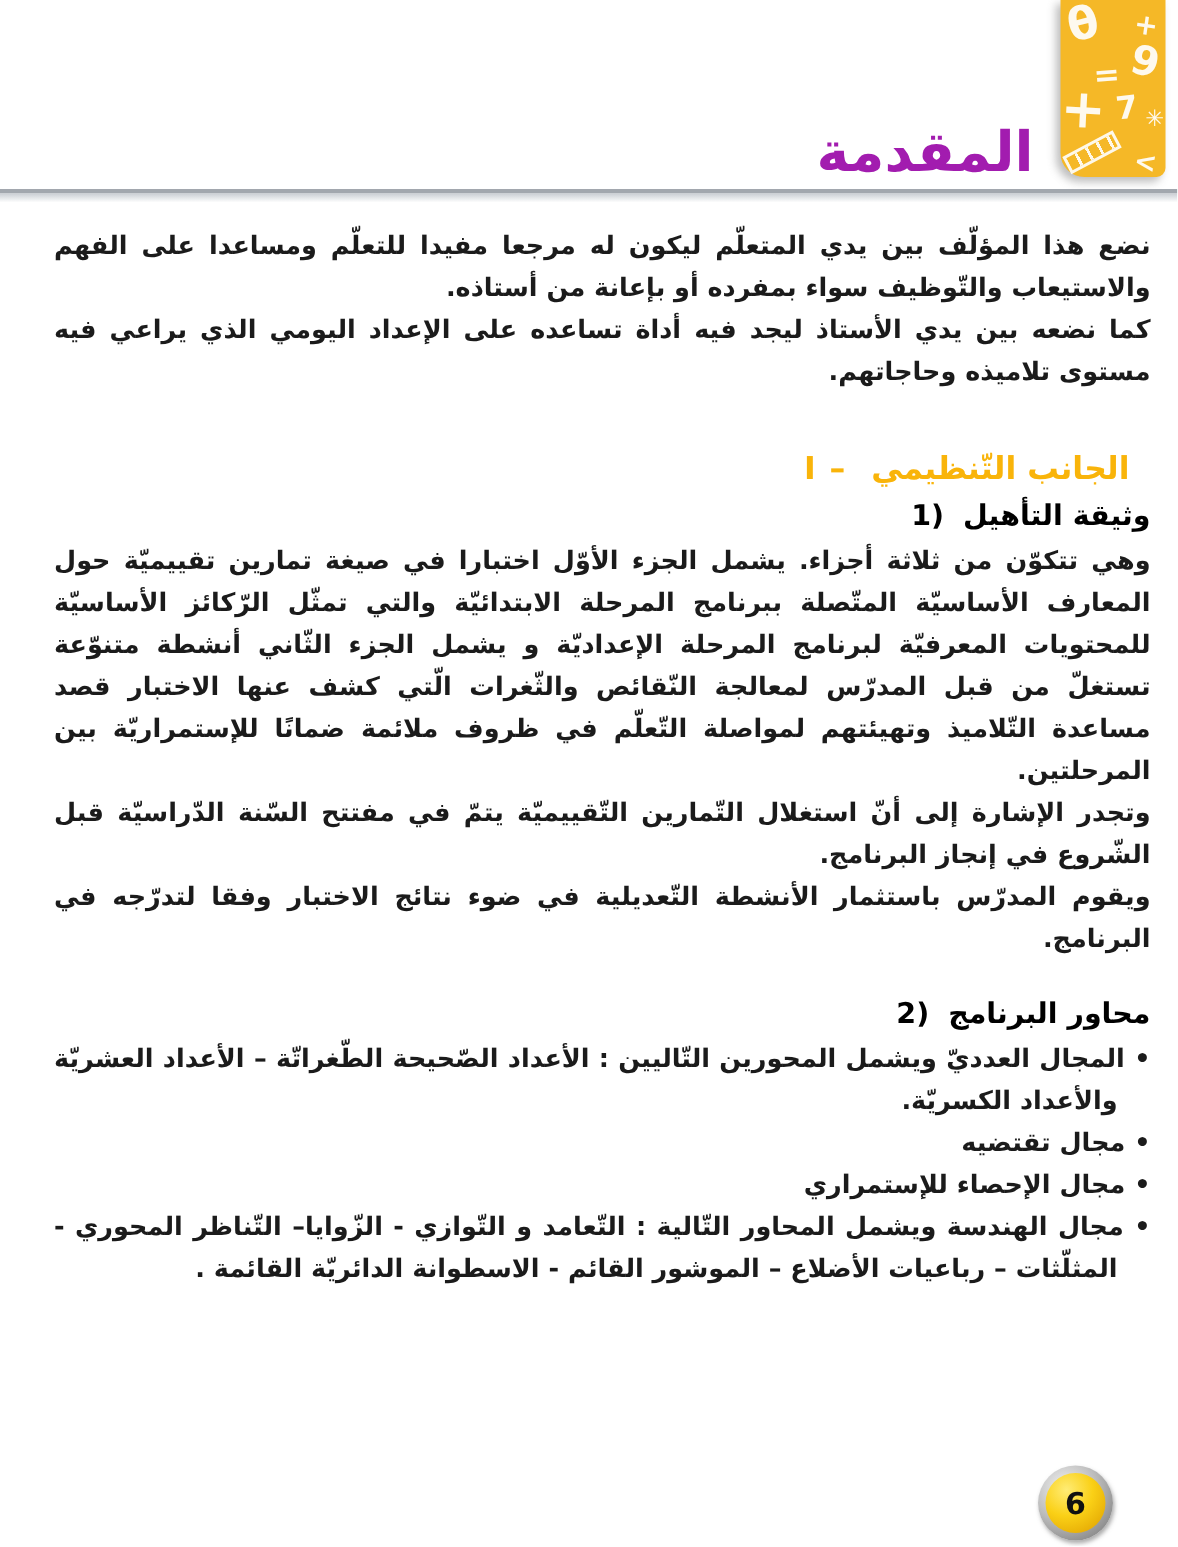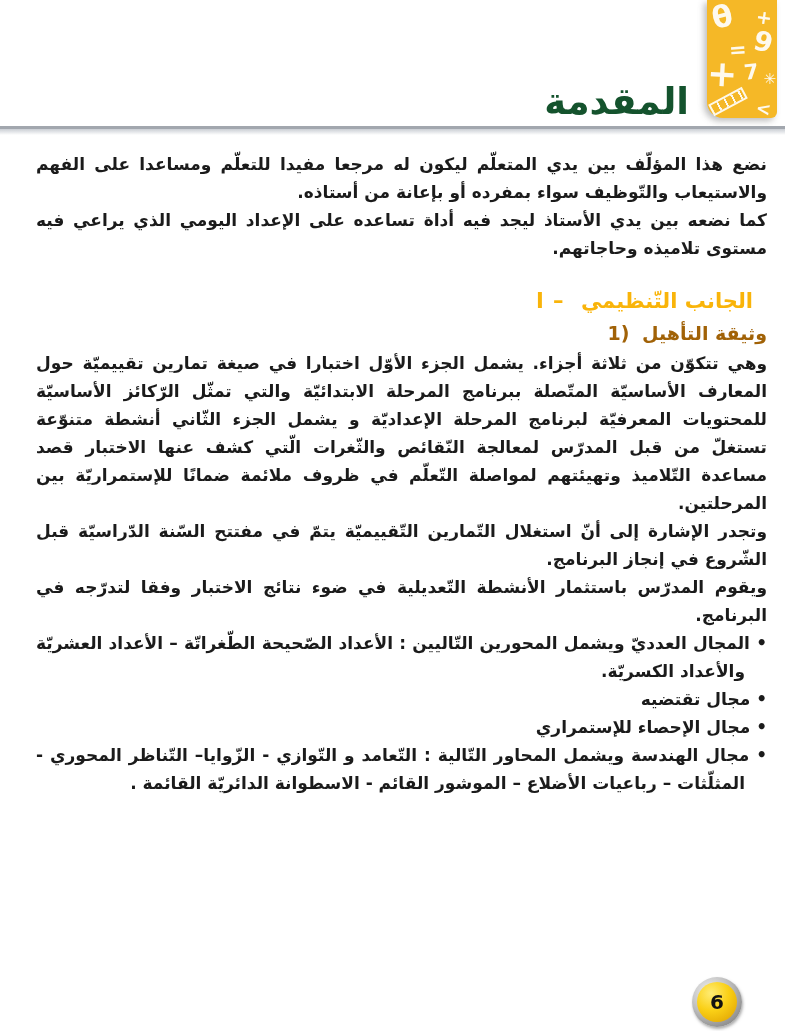--- a/index.html
+++ b/index.html
@@ -23,41 +23,41 @@
   .g-ast{right:1px;top:72px;font-size:15px;}
   .g-angle{right:6px;bottom:0px;font-size:18px;transform:rotate(10deg);}
   .ruler{
     position:absolute;left:2px;bottom:10px;width:34px;height:9px;
     border:2px solid #ffffff;transform:rotate(-28deg);opacity:.9;
     background:repeating-linear-gradient(90deg,transparent 0 6px,#ffffff 6px 8px);
   }
   
   .page-title{
     position:absolute;top:80px;right:96px;
-    font-size:37px;font-weight:bold;color:#14532d;letter-spacing:2px;
+    font-size:37px;font-weight:bold;color:#a21caf;letter-spacing:2px;
   }
   
   .divider{position:absolute;top:126px;left:0;width:785px;height:3px;background:#a2a7ae;}
   .divider-shadow{position:absolute;top:129px;left:0;width:785px;height:6px;
     background:linear-gradient(#caced4,rgba(255,255,255,0));}
   
   .body{
     position:absolute;top:150px;left:36px;right:18px;
     direction:rtl;text-align:justify;
     color:#1b1b1b;font-weight:bold;font-size:17px;line-height:28px;
   }
   .para{margin:0 0 0 0;}
   .h-orange{
-    direction:ltr;text-align:right;margin:25px 14px 4px 0;
+    direction:ltr;text-align:right;margin:36px 14px 4px 0;
     color:#F9B40A;font-size:21px;font-weight:bold;letter-spacing:1px;
   }
   .lead{margin:2px 30px 0 0;}
   .h-blue{
     direction:ltr;text-align:right;margin:2px 0 2px 0;
-    color:#a16207;font-size:19px;font-weight:bold;
+    color:#000000;font-size:19px;font-weight:bold;
   }
   .h-blue .num{margin-right:6px;}
   .h-orange .num{margin-right:8px;}
   .bullet{padding-right:22px;text-indent:-22px;}
   
   .badge-ring{
     position:absolute;top:977px;right:43px;width:50px;height:50px;border-radius:50%;
     background:radial-gradient(circle at 35% 30%,#f2f2f2 0%,#bdbdbd 45%,#6f6f6f 100%);
     box-shadow:1px 2px 3px rgba(90,90,90,.5);
     display:flex;align-items:center;justify-content:center;
@@ -104,20 +104,24 @@
 
     <div class="h-blue">
       <span class="num">1)</span>
       <span>وثيقة التأهيل</span>
     </div>
 
     <p class="para">وهي تتكوّن من ثلاثة أجزاء. يشمل الجزء الأوّل اختبارا في صيغة تمارين تقييميّة حول المعارف الأساسيّة المتّصلة ببرنامج المرحلة الابتدائيّة والتي تمثّل الرّكائز الأساسيّة للمحتويات المعرفيّة لبرنامج المرحلة الإعداديّة و يشمل الجزء الثّاني أنشطة متنوّعة تستغلّ من قبل المدرّس لمعالجة النّقائص والثّغرات الّتي كشف عنها الاختبار قصد مساعدة التّلاميذ وتهيئتهم لمواصلة التّعلّم في ظروف ملائمة ضمانًا للإستمراريّة بين المرحلتين.</p>
     <p class="para">وتجدر الإشارة إلى أنّ استغلال التّمارين التّقييميّة يتمّ في مفتتح السّنة الدّراسيّة قبل الشّروع في إنجاز البرنامج.</p>
     <p class="para">ويقوم المدرّس باستثمار الأنشطة التّعديلية في ضوء نتائج الاختبار وفقا لتدرّجه في البرنامج.</p>
 
+    <div class="h-blue" style="margin-top:22px">
+      <span class="num">2)</span>
+      <span>محاور البرنامج</span>
+    </div>
 
 
     <div class="para bullet">
       <span>•</span>
       <span>المجال العدديّ ويشمل المحورين التّاليين : الأعداد الصّحيحة الطّغراتّة – الأعداد العشريّة والأعداد الكسريّة.</span>
     </div>
     <div class="para bullet">
       <span>•</span>
       <span>مجال تقتضيه</span>
     </div>

